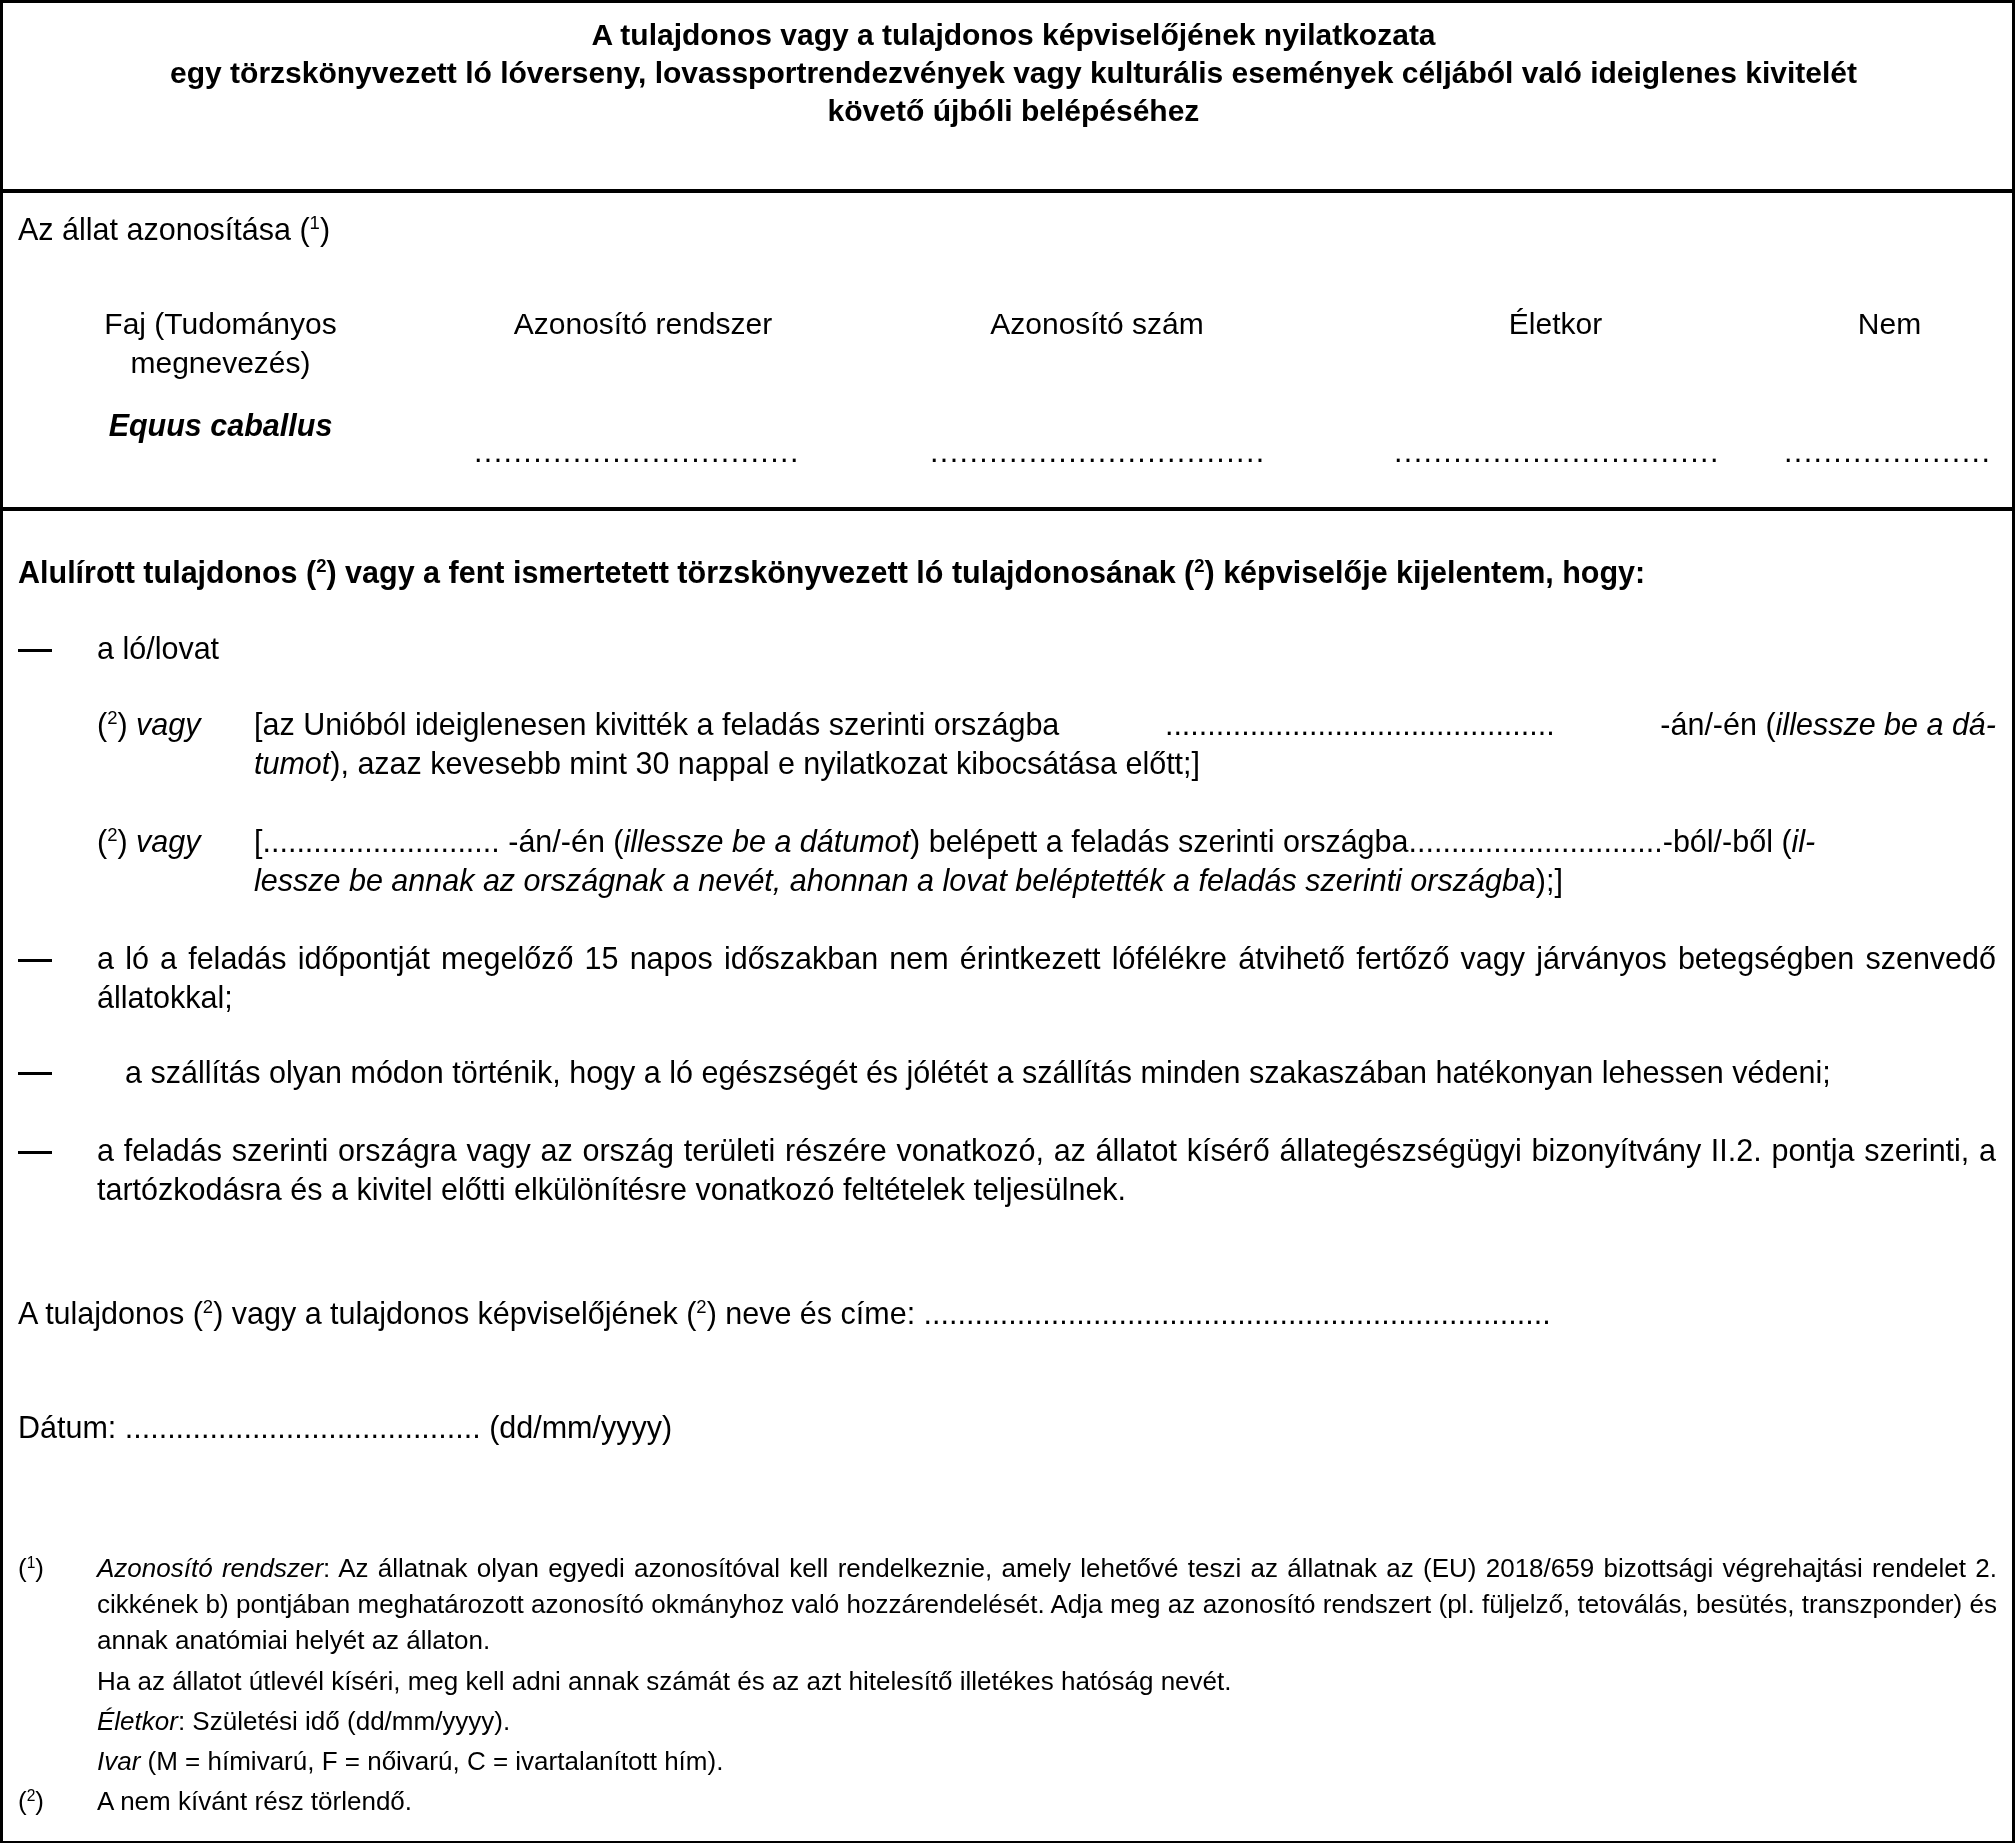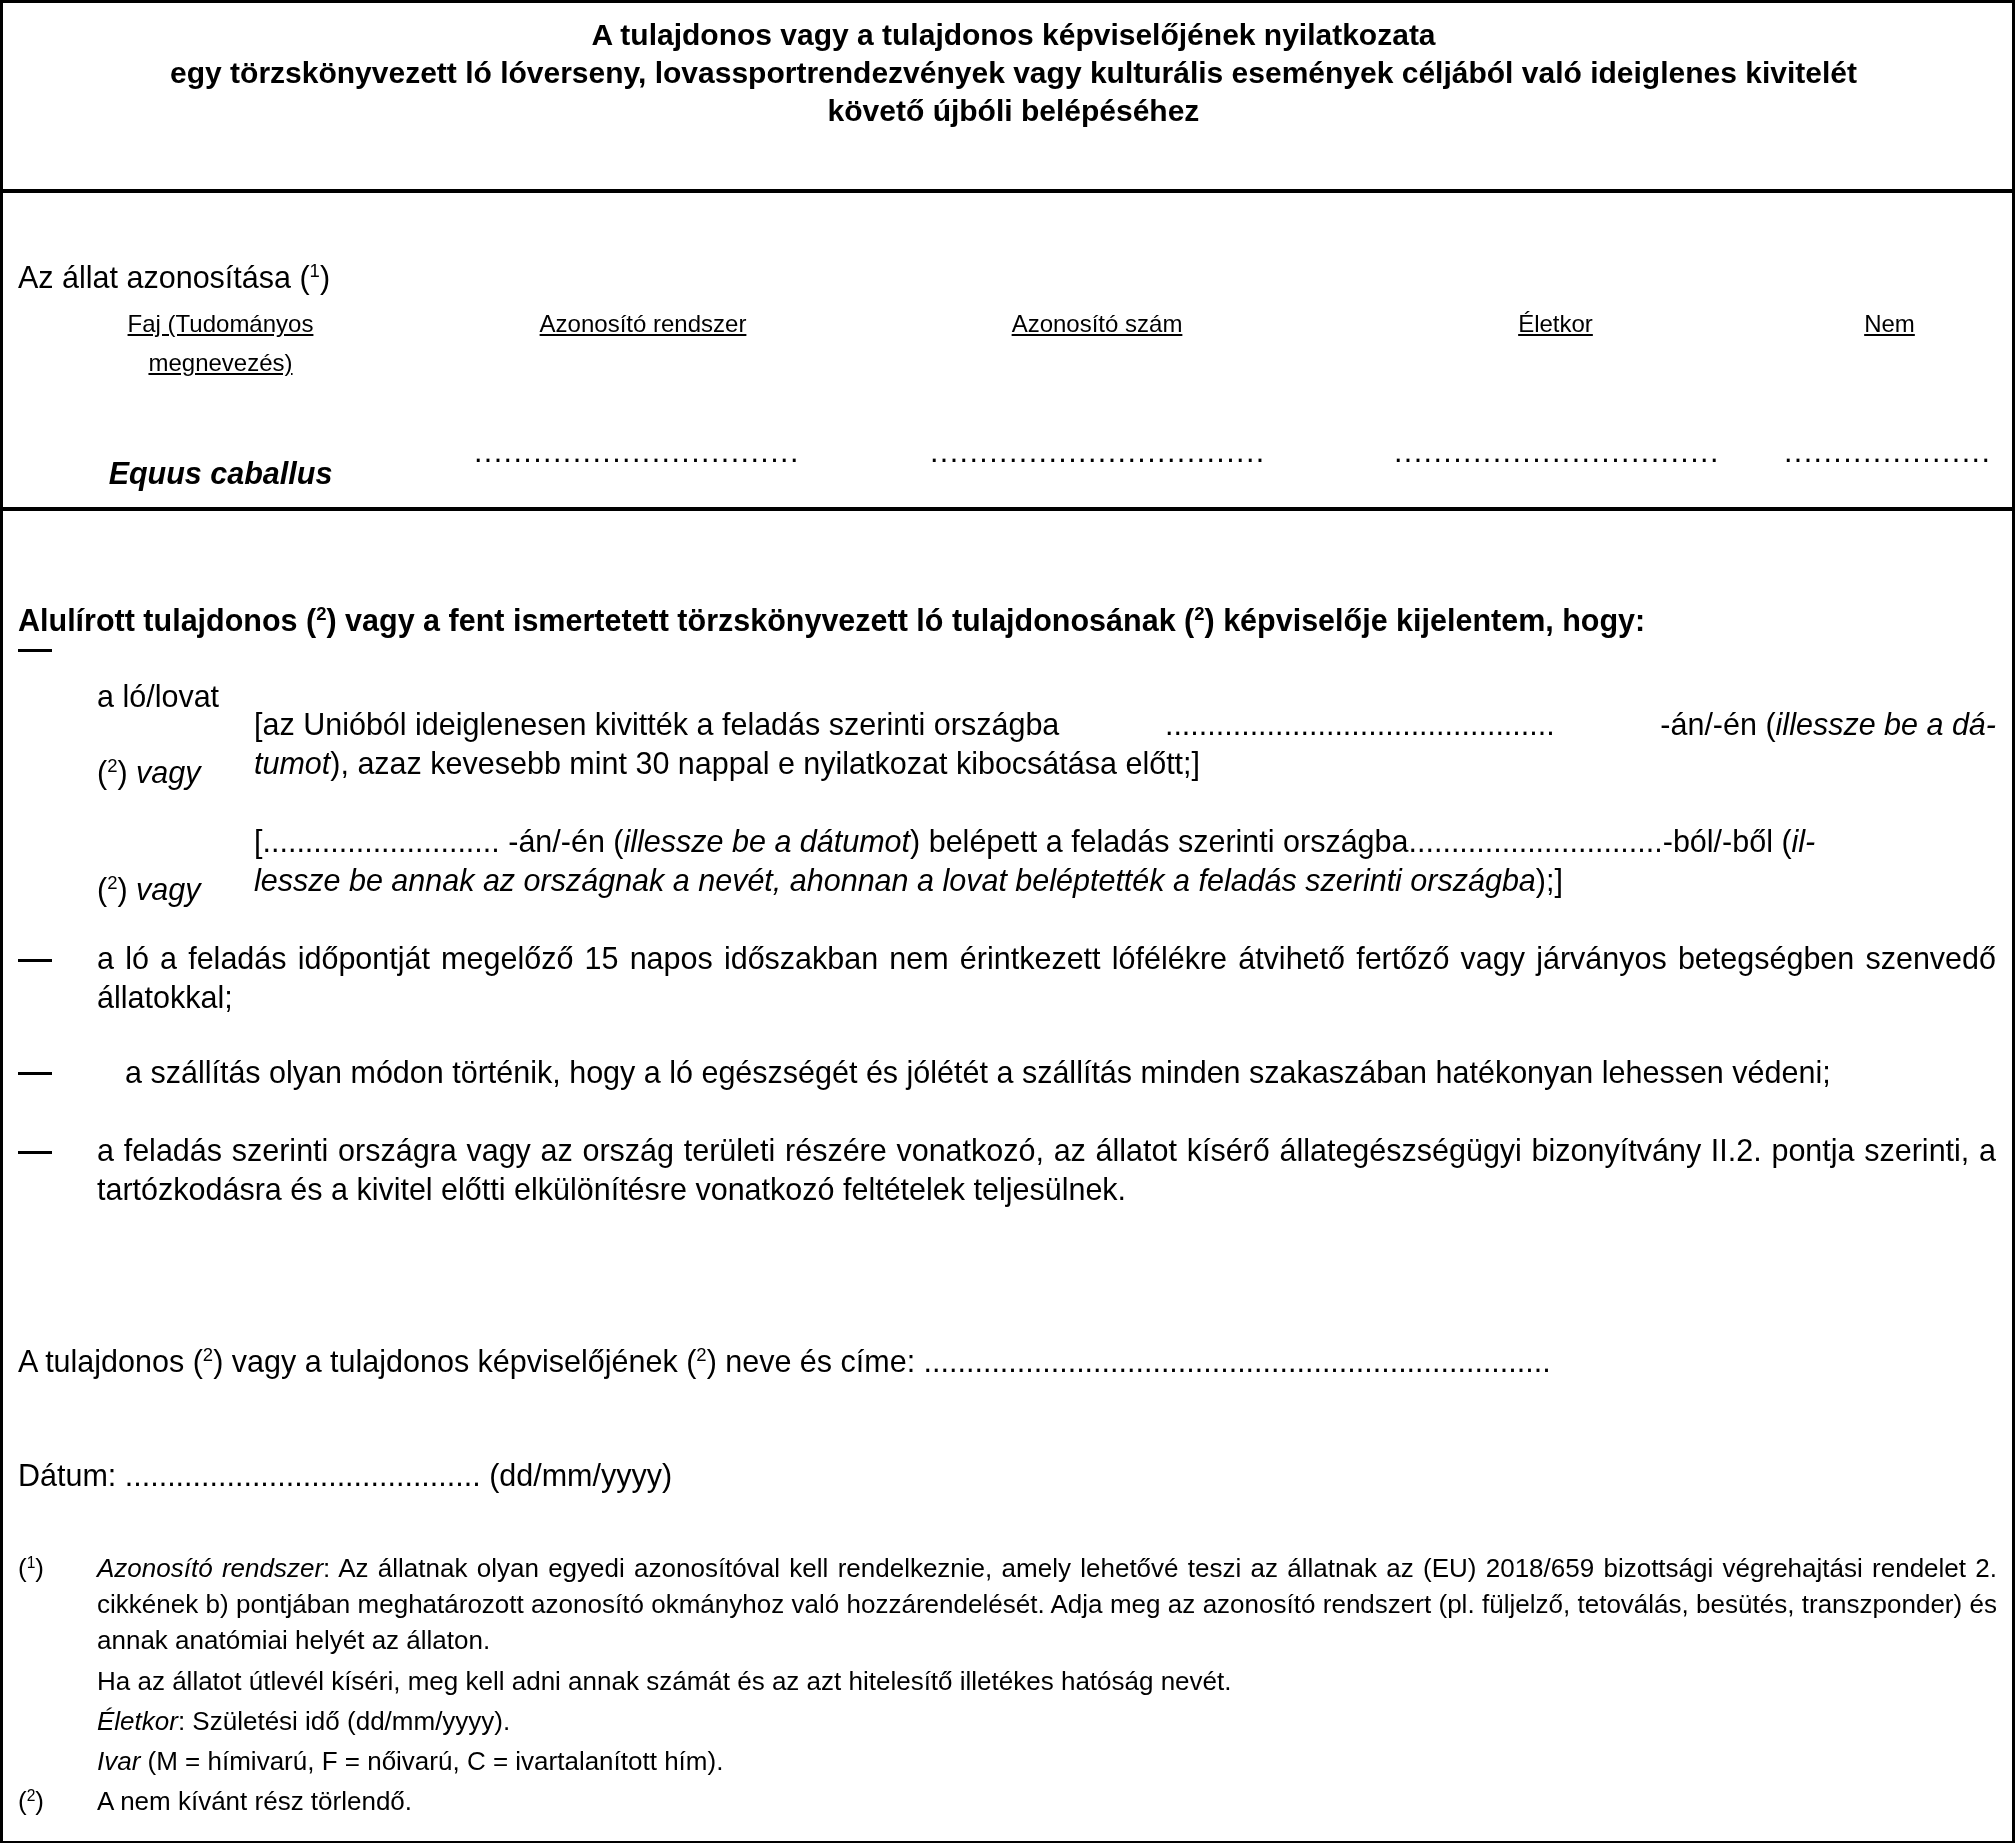--- a/index.html
+++ b/index.html
@@ -1,28 +1,28 @@
 <!DOCTYPE html>
 <html style="font-size:11.4px"><head>
 <meta charset="utf-8">
 <style>
   html, body { margin: 0; padding: 0; background: #ffffff; }
   body { width: 2015px; height: 1844px; position: relative; overflow: hidden;
          font-family: "Liberation Sans", sans-serif; color: #000000; }
   .frame { position: absolute; left: 0; top: 0; width: 2015px; height: 1844px;
            box-sizing: border-box; border: 3.6px solid #000; }
   .divider { position: absolute; left: 0; width: 2015px; height: 3.6px; background: #000; }
-  .abs { position: absolute; white-space: nowrap; margin-top: 48px; }
+  .abs { position: absolute; white-space: nowrap; }
   .txt { font-size: 30.5px; line-height: 39px; }
   .title { position: absolute; left: 6px; width: 2015px; text-align: center;
            font-weight: bold; font-size: 30px; line-height: 38px; top: 15.6px; }
   .title div { white-space: nowrap; }
   sup { font-size: 18.5px; line-height: 0; vertical-align: 10.7px; }
   i { font-style: italic; }
-  .col-head { position: absolute; text-align: center; font-size: 24px; line-height: 39px; text-decoration: underline; }
+  .col-head { position: absolute; text-align: center; font-size: 30px; line-height: 39px; }
   .dots { position: absolute; font-size: 30.5px; line-height: 39px; white-space: nowrap;
           letter-spacing: 1.4px; overflow: hidden; }
   .dash { position: absolute; left: 18px; width: 34px; height: 2.8px; background: #000; }
   .para { position: absolute; font-size: 30.5px; line-height: 39px; text-align: justify; }
   .para.last-left { text-align-last: left; }
   .fn { position: absolute; font-size: 26px; line-height: 36px; text-align: justify; }
   .lbl { position: absolute; font-size: 26px; line-height: 36px; }
   .lbl sup { font-size: 15.6px; vertical-align: 9.2px; }
 </style>
 </head>

